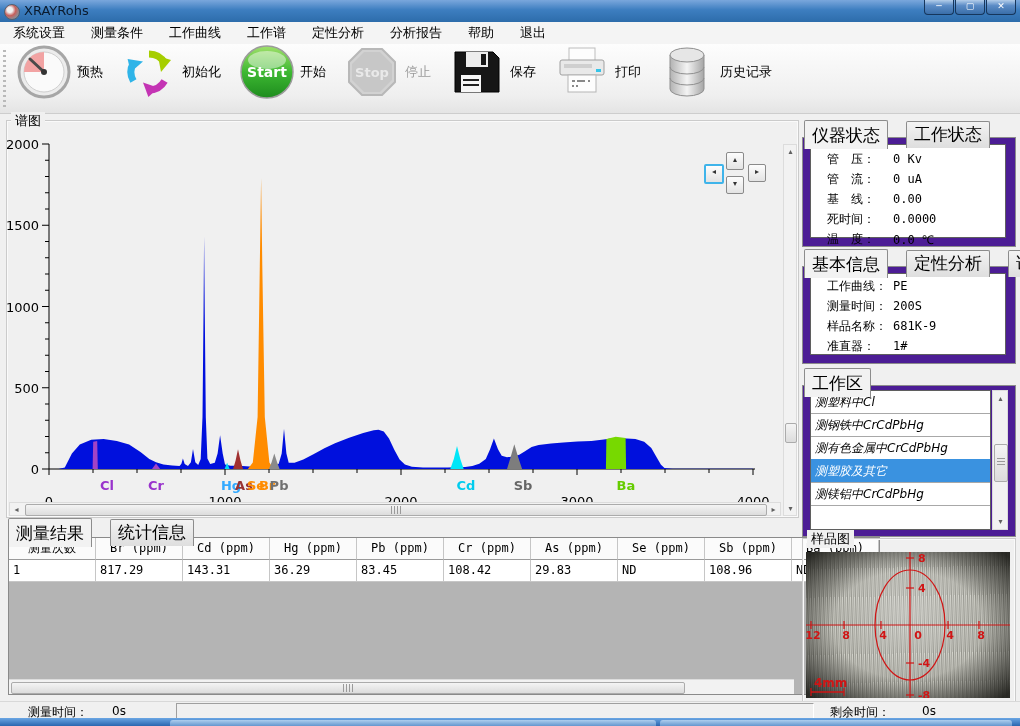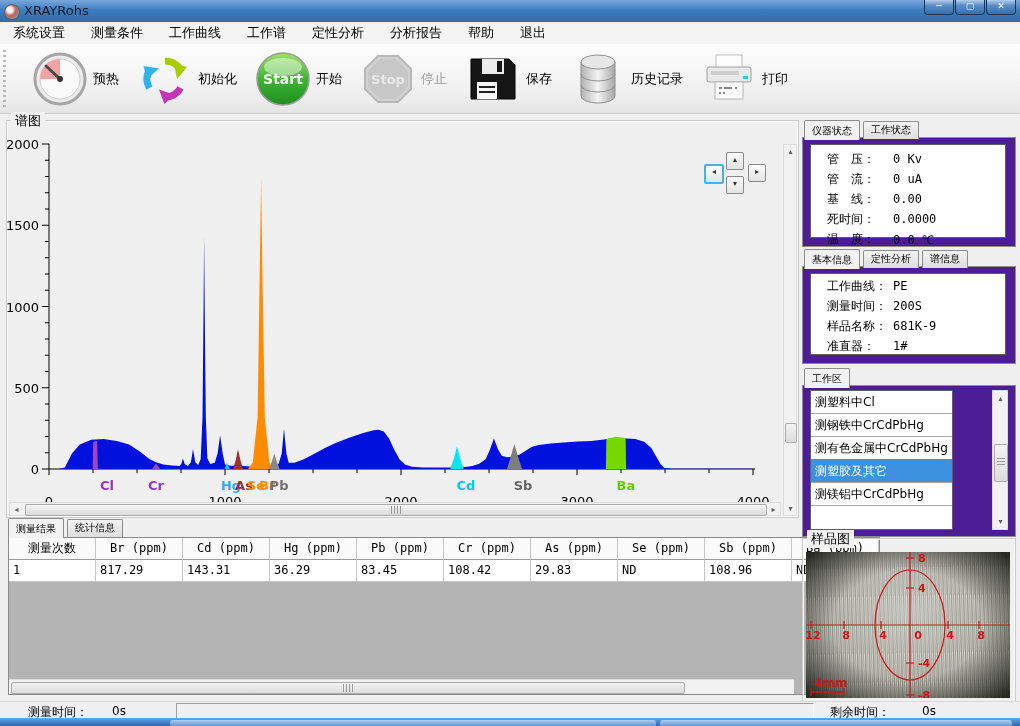--- a/index.html
+++ b/index.html
@@ -11,35 +11,35 @@
   .app-icon{left:4px;top:4px;width:14px;height:14px;border-radius:50%;
             background:radial-gradient(circle at 35% 35%,#f0f0f0 20%,#c6605c 45%,#8a8f96 75%);border:1px solid #55606e}
   .title-text{left:24px;top:3px;font-size:13px;color:#0b1b2e}
   .win-btns{right:4px;top:0;display:flex;gap:1px;position:absolute}
   .win-btn{width:28px;height:14px;border:1px solid #16365c;border-top:none;border-radius:0 0 4px 4px;
            background:linear-gradient(#b3cdea,#5b8cc6 40%,#3a6ea9);color:#fff;font-size:9px;line-height:13px;text-align:center}
   
   .menubar{left:0;top:22px;width:1020px;height:22px;background:#f4f4f4;border-bottom:1px solid #dcdcdc;display:flex;align-items:center}
   .menu-item{padding:0 13px;line-height:22px;font-size:13px;cursor:default}
   
-  .toolbar{left:0;top:44px;width:1020px;height:70px;box-sizing:border-box;display:flex;align-items:center;padding-left:32px;
+  .toolbar{left:0;top:44px;width:1020px;height:70px;box-sizing:border-box;display:flex;align-items:flex-start;padding-left:16px;
            background:linear-gradient(#fdfdfd,#efefef 75%,#e4e4e4);border-bottom:1px solid #cdcdcd}
   .toolbar-grip{left:3px;top:50px;width:3px;height:58px;background:repeating-linear-gradient(#b9b9b9 0 2px,rgba(0,0,0,0) 2px 5px)}
   .tool-btn{display:flex;align-items:center;margin-right:18px;cursor:default}
   .tool-icon{width:56px;height:56px}
   .tool-icon svg{width:56px;height:56px;display:block}
   .tool-label{font-size:13px;margin-left:5px;white-space:nowrap}
   .dim{color:#9b9b9b}
   
   .groupbox{border:1px solid #cbcbcb;box-shadow:inset 0 0 0 1px #fafafa}
   .group-label{background:#f0f0f0;padding:0 4px;font-size:13px;z-index:3}
   
   .tabstrip{display:flex;align-items:flex-end;z-index:2}
   .tab{border:1px solid #8c8c8c;border-bottom:none;background:linear-gradient(#f3f3f3,#dedede);
-       padding:1px 7px 2px 7px;font-size:10px;margin-right:3px;border-radius:2px 2px 0 0;white-space:nowrap;cursor:default}
+       padding:1px 7px 2px 7px;font-size:17px;margin-right:18px;border-radius:2px 2px 0 0;white-space:nowrap;cursor:default}
   .tab.active{background:#f2f2f2;padding-top:3px;position:relative;top:1px;z-index:3}
   .page{border:1px solid #8c8c8c;background:#4c1d95}
   .inset{border:1px solid #5f5f5f;background:#fff}
   .kv-row{display:flex;height:20px;align-items:center}
   .kv-label{margin-left:16px;width:66px;font-size:12px;white-space:pre}
   .kv-value{font-family:"DejaVu Sans Mono","Liberation Mono",monospace;font-size:12px}
   
   .listbox{border:1px solid #5f5f5f;background:#fff}
   .list-item{height:22px;line-height:22px;padding-left:4px;border:1px solid #a8a8a8;margin:-1px -1px 0 -1px;
              font-size:12px;white-space:nowrap;overflow:hidden;cursor:default;background:#fff}
@@ -169,51 +169,51 @@
           <rect x="12" y="31" width="20" height="17" fill="#f7f7f7"></rect>
           <rect x="14" y="35" width="16" height="2" fill="#222"></rect>
           <rect x="14" y="40" width="16" height="2" fill="#222"></rect>
         </svg>
       </div>
       <span class="tool-label">保存</span>
     </div>
     <div class="tool-btn">
       <div class="tool-icon">
         <svg viewBox="0 0 56 56">
+          <rect x="15" y="4" width="26" height="13" fill="#fdfdfd" stroke="#bdbdbd"></rect>
+          <rect x="6" y="16" width="44" height="15" rx="2" fill="#e9e9e9" stroke="#9f9f9f"></rect>
+          <rect x="10" y="20" width="28" height="4" fill="#cfcfcf"></rect>
+          <rect x="42" y="25" width="5" height="3" fill="#35c4e8"></rect>
+          <rect x="14" y="31" width="28" height="17" fill="#fdfdfd" stroke="#b5b5b5"></rect>
+          <rect x="18" y="36" width="3" height="2" fill="#888"></rect>
+          <rect x="23" y="36" width="8" height="2" fill="#888"></rect>
+          <rect x="34" y="36" width="2" height="2" fill="#888"></rect>
+          <rect x="18" y="41" width="2" height="2" fill="#888"></rect>
+          <rect x="22" y="41" width="2" height="2" fill="#888"></rect>
+        </svg>
+      </div>
+      <span class="tool-label">打印</span>
+    </div>
+    <div class="tool-btn">
+      <div class="tool-icon">
+        <svg viewBox="0 0 56 56">
           <defs>
             <linearGradient id="gd" x1="0" y1="0" x2="1" y2="0">
               <stop offset="0" stop-color="#b2b2b2"></stop>
               <stop offset="0.5" stop-color="#f4f4f4"></stop>
               <stop offset="1" stop-color="#a5a5a5"></stop>
             </linearGradient>
           </defs>
           <path d="M11 11 v34 a17 7 0 0 0 34 0 v-34" fill="url(#gd)" stroke="#8f8f8f"></path>
           <ellipse cx="28" cy="11" rx="17" ry="7" fill="#e6e6e6" stroke="#8f8f8f"></ellipse>
           <path d="M11 23 a17 7 0 0 0 34 0" fill="none" stroke="#8f8f8f"></path>
           <path d="M11 34 a17 7 0 0 0 34 0" fill="none" stroke="#8f8f8f"></path>
         </svg>
       </div>
       <span class="tool-label">历史记录</span>
-    </div>
-    <div class="tool-btn">
-      <div class="tool-icon">
-        <svg viewBox="0 0 56 56">
-          <rect x="15" y="4" width="26" height="13" fill="#fdfdfd" stroke="#bdbdbd"></rect>
-          <rect x="6" y="16" width="44" height="15" rx="2" fill="#e9e9e9" stroke="#9f9f9f"></rect>
-          <rect x="10" y="20" width="28" height="4" fill="#cfcfcf"></rect>
-          <rect x="42" y="25" width="5" height="3" fill="#35c4e8"></rect>
-          <rect x="14" y="31" width="28" height="17" fill="#fdfdfd" stroke="#b5b5b5"></rect>
-          <rect x="18" y="36" width="3" height="2" fill="#888"></rect>
-          <rect x="23" y="36" width="8" height="2" fill="#888"></rect>
-          <rect x="34" y="36" width="2" height="2" fill="#888"></rect>
-          <rect x="18" y="41" width="2" height="2" fill="#888"></rect>
-          <rect x="22" y="41" width="2" height="2" fill="#888"></rect>
-        </svg>
-      </div>
-      <span class="tool-label">打印</span>
     </div>
   </div>
 <div class="abs toolbar-grip"></div>
 
 <div class="abs groupbox" id="chart-box" style="left:6px;top:120px;width:791px;height:396px;">
   <div class="abs group-label" style="left:4px;top:-9px;">谱图</div>
   <svg id="spectrum-svg" class="abs" style="left:0;top:0" width="791" height="396" viewBox="0 0 791 396">
       <line x1="42" y1="23" x2="42" y2="348" stroke="#000" stroke-width="1"></line>
       <line x1="42" y1="348" x2="748" y2="348" stroke="#000" stroke-width="1"></line>
       <line x1="35" y1="348" x2="42" y2="348" stroke="#000"></line>
@@ -396,21 +396,21 @@
         <span class="kv-label">准直器：</span>
         <span class="kv-value">1#</span>
       </div>
     </div>
 </div>
 
 <div class="abs tabstrip" id="work-tabs" style="left:804px;top:367px;">
     <div class="tab active">工作区</div>
   </div>
 <div class="abs page" style="left:802px;top:385px;width:212px;height:150px;">
-  <div class="abs listbox" id="work-list" style="left:7px;top:4px;width:143px;height:140px;box-sizing:border-box;overflow:hidden;">
+  <div class="abs listbox" id="work-list" style="left:7px;top:4px;width:181px;height:140px;box-sizing:border-box;overflow:hidden;font-style:italic;">
       <div class="list-item">测塑料中Cl</div>
       <div class="list-item">测钢铁中CrCdPbHg</div>
       <div class="list-item">测有色金属中CrCdPbHg</div>
       <div class="list-item selected">测塑胶及其它</div>
       <div class="list-item">测镁铝中CrCdPbHg</div>
     </div>
   <div class="abs sb-track" style="left:189px;top:4px;width:16px;height:140px;">
     <div class="sb-arrow" style="left:1px;top:1px;">▴</div>
     <div class="sb-thumb" style="left:1px;top:53px;width:12px;height:36px;">
       <div class="grip-v" style="top:13px;left:2px;"></div>

